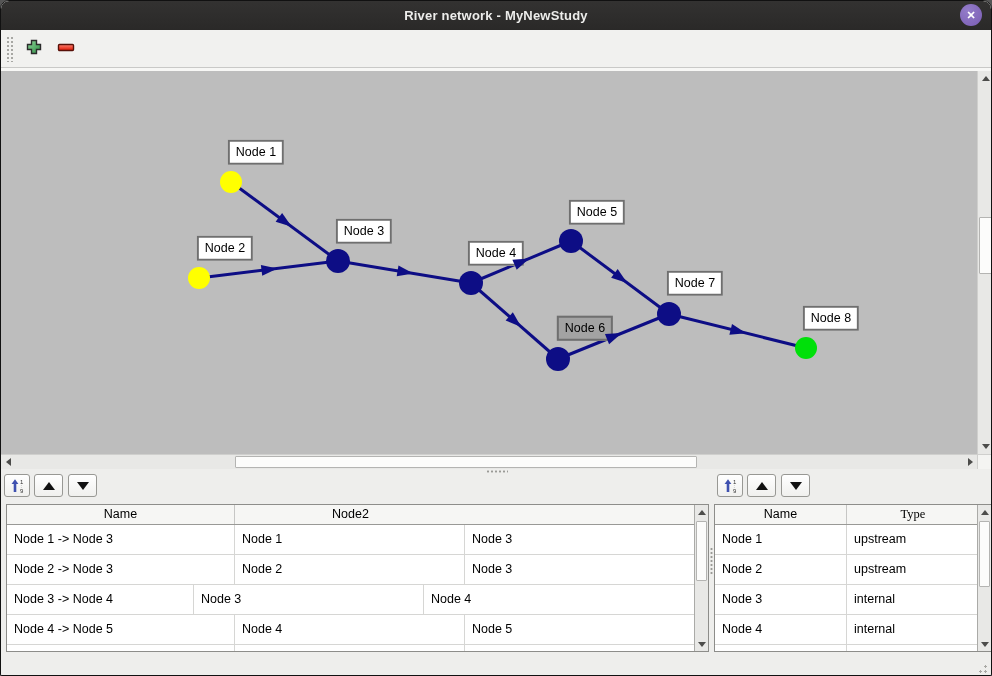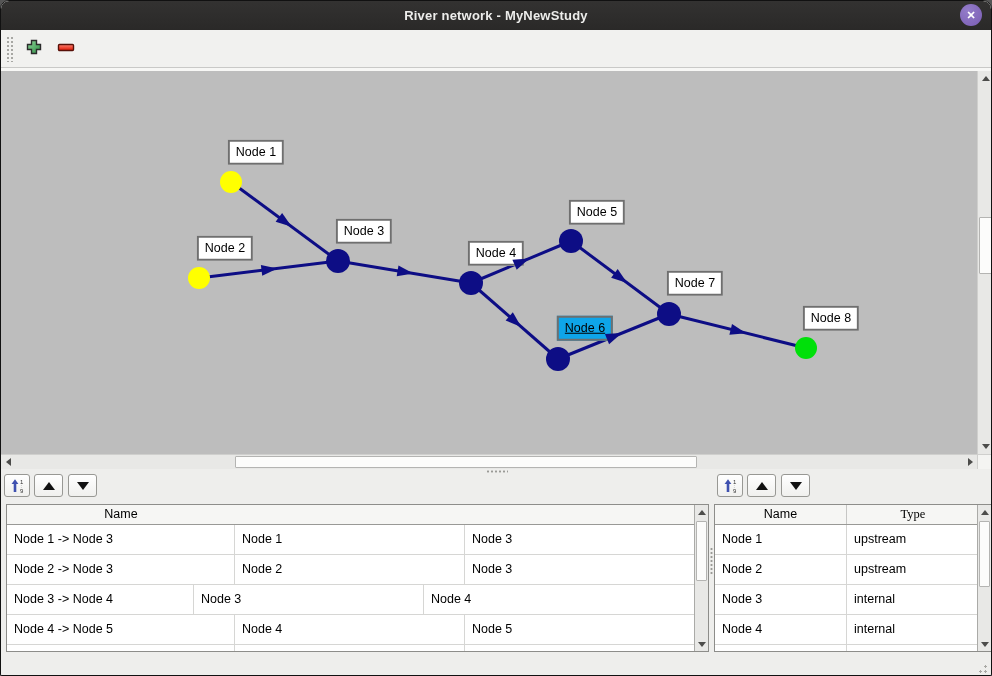--- a/index.html
+++ b/index.html
@@ -171,21 +171,21 @@
         <line x1="570" y1="170" x2="668" y2="243" stroke="#0d0d85" stroke-width="3"></line>
         <line x1="557" y1="288" x2="668" y2="243" stroke="#0d0d85" stroke-width="3"></line>
         <line x1="668" y1="243" x2="805" y2="277" stroke="#0d0d85" stroke-width="3"></line>
       </svg>
     <div class="layer-labels">
         <div class="node-label" style="left: 255px; top: 81px; background: rgb(255, 255, 255); border-color: rgb(111, 111, 111);">Node 1</div>
         <div class="node-label" style="left: 224px; top: 177px; background: rgb(255, 255, 255); border-color: rgb(111, 111, 111);">Node 2</div>
         <div class="node-label" style="left: 363px; top: 160px; background: rgb(255, 255, 255); border-color: rgb(111, 111, 111);">Node 3</div>
         <div class="node-label" style="left: 495px; top: 182px; background: rgb(255, 255, 255); border-color: rgb(111, 111, 111);">Node 4</div>
         <div class="node-label" style="left: 596px; top: 141px; background: rgb(255, 255, 255); border-color: rgb(111, 111, 111);">Node 5</div>
-        <div class="node-label" style="left: 584px; top: 257px; background: #0ea5e9; border-color: rgb(111, 111, 111); text-decoration: underline;">Node 6</div>
+        <div class="node-label" style="left: 584px; top: 257px; background: #a3a3a3; border-color: rgb(111, 111, 111);">Node 6</div>
         <div class="node-label" style="left: 694px; top: 212px; background: rgb(255, 255, 255); border-color: rgb(111, 111, 111);">Node 7</div>
         <div class="node-label" style="left: 830px; top: 247px; background: rgb(255, 255, 255); border-color: rgb(111, 111, 111);">Node 8</div>
       </div>
     <svg class="layer-top" width="976" height="383" viewBox="0 0 976 383">
         <polygon points="290.74039684847867,155.8457135610263 274.6017552750005,150.76690974882763 281.13540518292155,141.91753582290926" fill="#0d0d85"></polygon>
         <polygon points="276.43343563865807,197.40742154059578 261.21945911734633,204.80910502538322 259.8840854447411,193.89046146702336" fill="#0d0d85"></polygon>
         <polygon points="412.37934309089684,202.46876351879496 395.69626655670555,205.28389359648529 397.49142196856604,194.43136315205587" fill="#0d0d85"></polygon>
         <polygon points="528.2978389504663,187.51490764080418 515.6759039247015,198.78152897132614 511.41634659679545,188.63972580964517" fill="#0d0d85"></polygon>
         <polygon points="520.2780141788224,255.92102388035062 504.6098077118128,249.5368789801188 511.8466146766857,241.2526394282247" fill="#0d0d85"></polygon>
         <polygon points="626.2176372739924,211.87640327552495 610.1007023407407,206.7291313420315 616.6718618997155,197.90757467381854" fill="#0d0d85"></polygon>
@@ -259,20 +259,21 @@
   <button class="mini-btn" style="left:746px;width:29px;">
       <span class="tri" style="border-left:6px solid transparent;border-right:6px solid transparent;border-bottom:8px solid #111;"></span>
     </button>
   <button class="mini-btn" style="left:780px;width:29px;">
       <span class="tri" style="border-left:6px solid transparent;border-right:6px solid transparent;border-top:8px solid #111;"></span>
     </button>
 
   <div class="tbl tbl-left">
     <div class="t-head">
         <div class="th" style="width: 228px;">Name</div>
+        <div class="th" style="width: 231px;">Node2</div>
       </div>
     <div class="t-body">
         <div class="tr">
           <div class="td" style="width: 228px;">Node 1 -&gt; Node 3</div>
           <div class="td" style="width: 230px;">Node 1</div>
           <div class="td" style="width: 231px;">Node 3</div>
         </div>
         <div class="tr">
           <div class="td" style="width: 228px;">Node 2 -&gt; Node 3</div>
           <div class="td" style="width: 230px;">Node 2</div>

